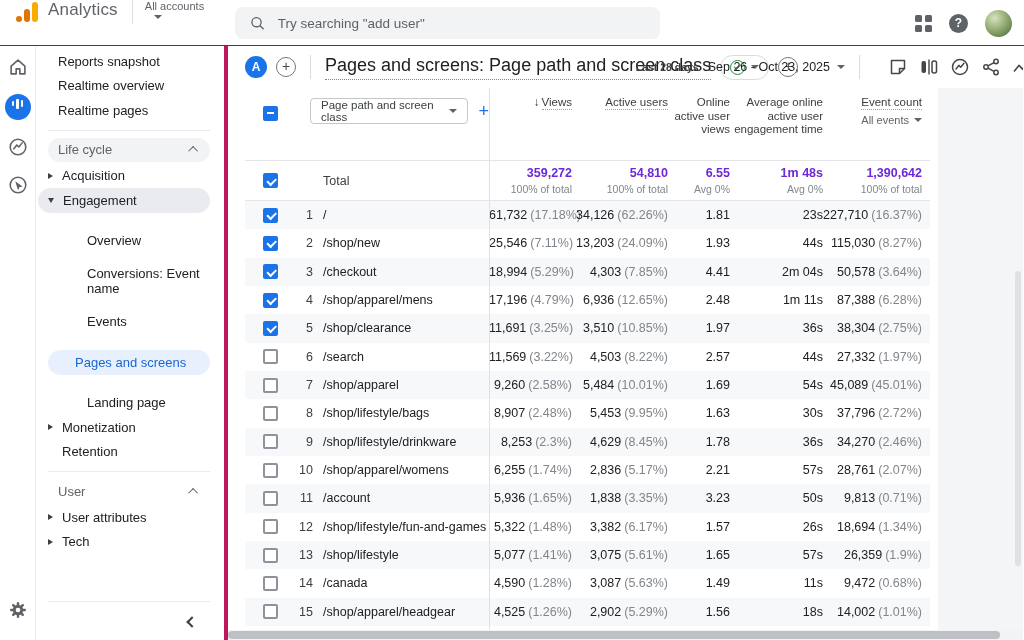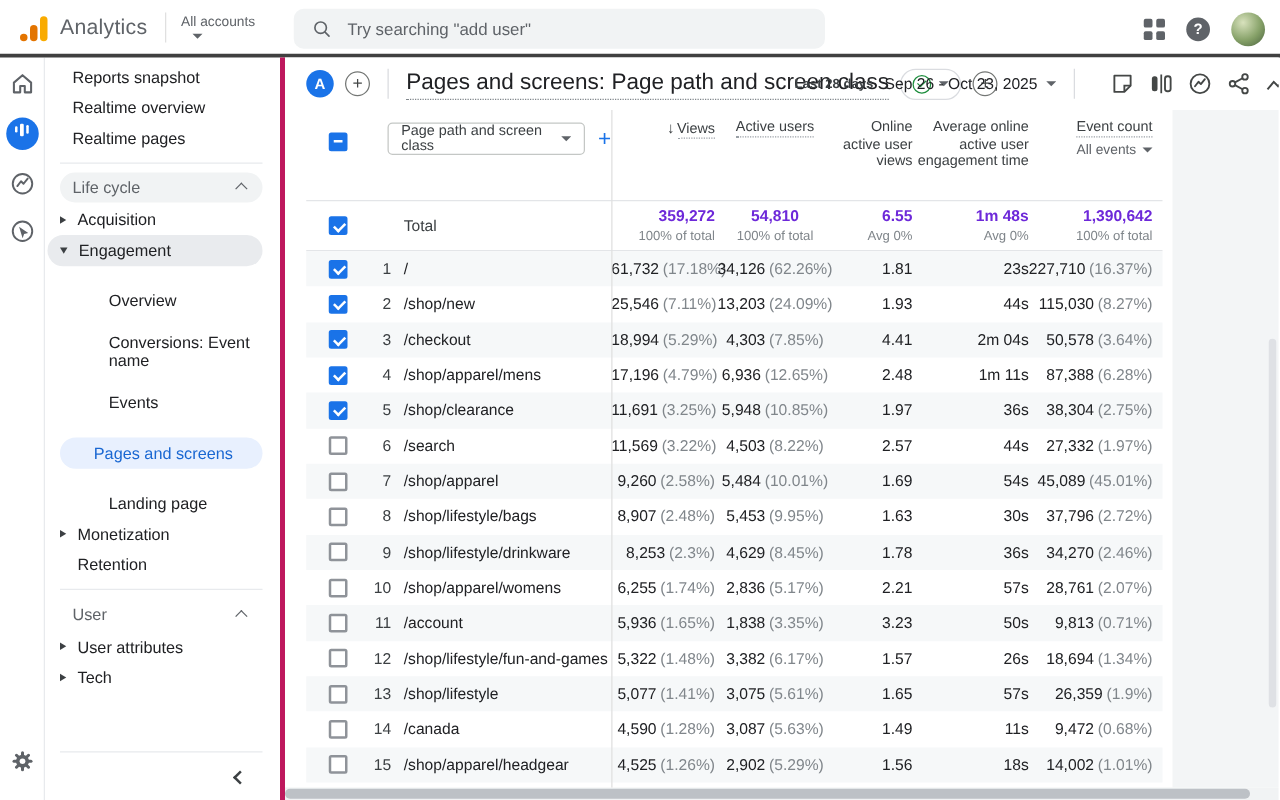--- a/index.html
+++ b/index.html
@@ -1,20 +1,20 @@
 <!DOCTYPE html>
 <html><head>
 <meta charset="utf-8">
 <style>
   * { margin:0; padding:0; box-sizing:border-box; }
   html,body { width:1024px; height:640px; overflow:hidden; background:#fff;
     font-family:"Liberation Sans", sans-serif; color:#202124; }
 
   
-  .topbar { height:46px; display:flex; align-items:center; border-bottom:3px solid #404040; position:relative; background:#fff; }
+  .topbar { height:46px; display:flex; border-bottom:1px solid #404040; position:relative; background:#fff; }
   .logo { display:flex; align-items:flex-end; gap:2px; margin-left:16px; height:22px; }
   .logo .dot { width:6px; height:6px; border-radius:50%; background:#e37400; }
   .logo .bar-m { width:6px; height:13px; border-radius:3px; background:#e37400; }
   .logo .bar-t { width:6px; height:20px; border-radius:3px; background:#f9ab00; }
   .brand { font-size:17px; color:#5f6368; margin-left:10px; letter-spacing:.2px; }
   .tb-div { width:1px; height:24px; background:#e0e0e0; margin:0 12px 0 14px; }
   .account { display:flex; flex-direction:column; align-items:flex-start; font-size:11px; color:#5f6368; }
   .account .caret { margin-left:9px; margin-top:3px; }
   .searchbox { position:absolute; left:235px; top:7px; width:425px; height:32px; background:#f1f3f4; border-radius:8px; display:flex; align-items:center; padding:0 14px; gap:12px; }
   .searchbox input { border:none; outline:none; background:transparent; font-size:13.5px; width:100%; font-family:"Liberation Sans",sans-serif; color:#202124; }
@@ -70,21 +70,21 @@
   
   .vline { position:absolute; left:261px; top:42px; width:1px; height:542px; background:#e0e0e0; z-index:3; }
   .gutter { position:absolute; left:710px; top:42px; width:85px; height:542px; background:#f3f5f6; }
   .vthumb { position:absolute; left:787px; top:225px; width:6px; height:295px; background:#dfe1e5; border-radius:3px; }
   .twrap { margin-left:17px; width:685px; }
   .thead { height:72px; display:flex; align-items:flex-start; padding-top:8px; }
   .c-check { width:50px; display:flex; justify-content:center; flex-shrink:0; }
   .c-rank { width:28px; text-align:right; padding-right:10px; flex-shrink:0; color:#3c4043; }
   .c-path { width:166px; flex-shrink:0; }
   .c-views { width:83px; flex-shrink:0; text-align:right; }
-  .c-users { width:96px; flex-shrink:0; text-align:center; }
+  .c-users { width:96px; flex-shrink:0; text-align:right; }
   .c-vpu   { width:62px; flex-shrink:0; text-align:right; }
   .c-time  { width:93px; flex-shrink:0; text-align:right; }
   .c-events{ width:107px; flex-shrink:0; text-align:right; padding-right:8px; }
   .hcell { font-size:11.5px; line-height:13.5px; color:#3c4043; }
   .dotted { border-bottom:1px dotted #9aa0a6; padding-bottom:1px; }
   .subhead { color:#5f6368; font-size:11px; margin-top:4px; display:inline-flex; align-items:center; gap:5px; }
   .sort-arrow { font-size:12px; margin-right:2px; }
   .dimsel { margin-left:15px; height:26px; border:1px solid #c4c7c5; border-radius:4px; display:flex; align-items:center; gap:10px; padding:0 10px; font-size:11.5px; color:#3c4043; width:162px; justify-content:space-between; }
   .addcol { color:#1a73e8; font-size:18px; margin-left:10px; line-height:22px; }
 
@@ -408,21 +408,21 @@
     <div class="c-events"><span class="num">87,388</span><span class="pct">(6.28%)</span></div>
   </div>
 
   <div class="trow alt">
     <div class="c-check">
               <span class="checkbox checked"></span>
             </div>
     <div class="c-rank">5</div>
     <div class="c-path">/shop/clearance</div>
     <div class="c-views"><span class="num">11,691</span><span class="pct">(3.25%)</span></div>
-    <div class="c-users"><span class="num">5,948</span><span class="pct">(10.85%)</span></div>
+    <div class="c-users"><span class="num">3,510</span><span class="pct">(10.85%)</span></div>
     <div class="c-vpu"><span class="num">1.97</span></div>
     <div class="c-time"><span class="num">36s</span></div>
     <div class="c-events"><span class="num">38,304</span><span class="pct">(2.75%)</span></div>
   </div>
 
   <div class="trow">
     <div class="c-check">
               <span class="checkbox"></span>
             </div>
     <div class="c-rank">6</div>

